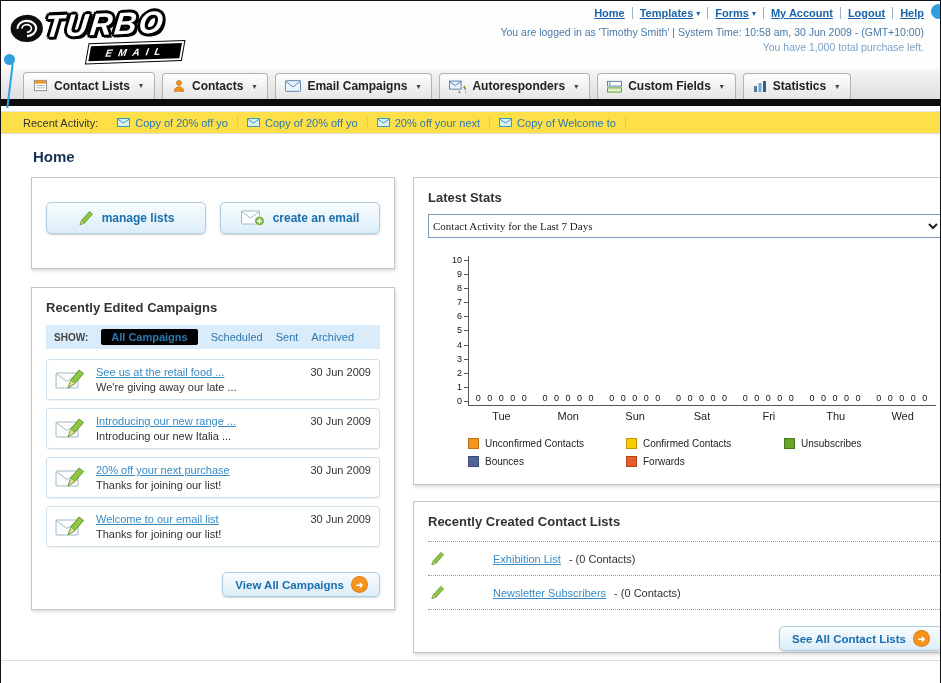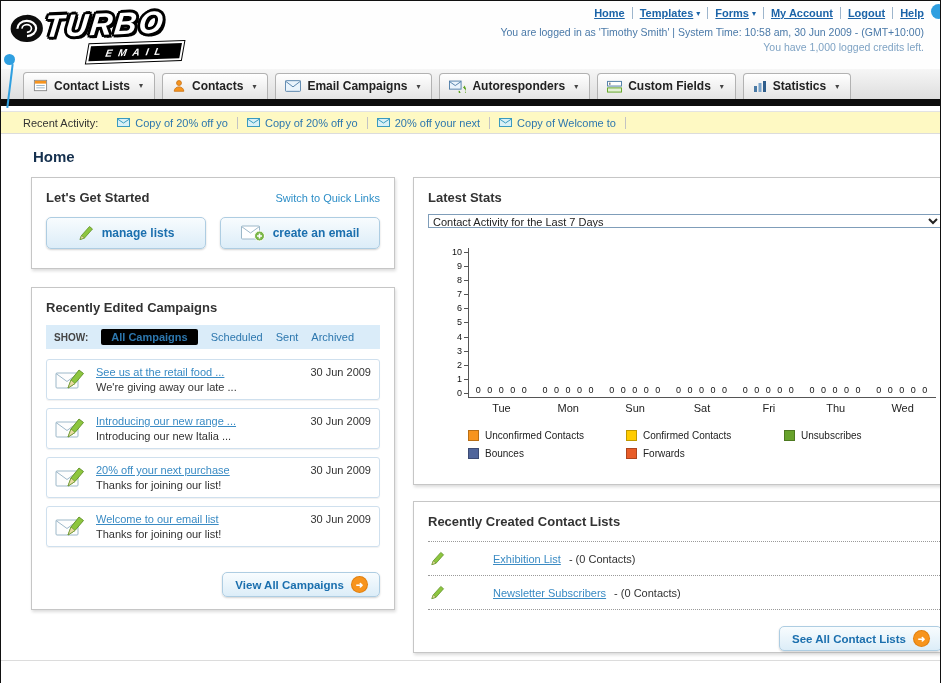--- a/index.html
+++ b/index.html
@@ -48,21 +48,21 @@
     display:flex; align-items:center; gap:6px; padding:5px 11px 6px 9px;
     background:linear-gradient(#ffffff,#e4e4e4);
     border:1px solid #b2b2b2; border-bottom:none; border-radius:4px 4px 0 0;
     font-size:12px; font-weight:bold; color:#222; cursor:pointer; white-space:nowrap;
   }
   .tab .chev { color:#444; }
   .blackbar { height:7px; background:#0d0d0d; }
 
   
   .activity-bar {
-    margin-top:5px; height:23px; background:#fef9c3;
+    margin-top:5px; height:23px; background:#fde047;
     border-top:1px solid #e3e3e3; border-bottom:1px solid #dcdcdc;
     display:flex; align-items:center; padding:0 0 0 22px; font-size:11px;
   }
   .activity-label { color:#333; margin-right:10px; }
   .activity-item { display:flex; align-items:center; gap:5px; padding:0 9px; border-right:1px solid #c3c3c3; }
   .activity-item a { color:#2d77ae; text-decoration:none; cursor:pointer; white-space:nowrap; }
 
   
   .content { padding:10px 30px 0 30px; }
   .page-title { font-size:15px; font-weight:bold; color:#16314f; margin:4px 0 12px 2px; }
@@ -103,22 +103,22 @@
     border:1px solid #cfe0ee; border-radius:3px; padding:6px 8px;
     display:flex; gap:9px; box-shadow:0 1px 1px rgba(0,0,0,0.06);
   }
   .camp-texts { flex:1; }
   .camp-title { font-size:11px; color:#3a8bc4; text-decoration:underline; cursor:pointer; }
   .camp-sub { font-size:11px; color:#333; margin-top:3px; }
   .camp-date { font-size:11px; color:#333; white-space:nowrap; }
   .camp-btn-row { margin-top:25px; display:flex; justify-content:flex-end; }
 
   
-  .stats-select { margin-top:9px; width:100%; height:14px; font-size:11px; color:#222;
-    border:1px solid #7f9db9; background:#fff; font-family:Liberation Sans, sans-serif; }
+  .stats-select { margin-top:9px; width:100%; height:24px; font-size:11px; color:#222;
+    border:1px solid #7f9db9; background:#fff; font-family:Liberation Serif, serif; }
   .chart-wrap { margin-top:18px; padding:0 6px 0 14px; }
   .chart { display:flex; }
   .yaxis { width:26px; height:150px; display:flex; flex-direction:column; justify-content:space-between; }
   .ytick { font-size:9px; color:#111; text-align:right; line-height:9px; }
   .ytick::after { content:""; display:inline-block; width:4px; height:1px; background:#555; margin:0 0 2px 2px; }
   .plot { flex:1; height:150px; border-left:1px solid #555; border-bottom:1px solid #555; position:relative; }
   .zero-row { position:absolute; left:0; right:0; bottom:2px; display:flex; }
   .zgroup { flex:1; text-align:center; font-size:9px; letter-spacing:2px; color:#111; }
   .xlabels { margin-left:26px; display:flex; margin-top:4px;align-items:center; }
   .xlab { flex:1; text-align:center; font-size:11px; color:#222; }
@@ -176,21 +176,21 @@
             <a>My Account</a>
           </span>
         <span class="toplink-item">
             <a>Logout</a>
           </span>
         <span class="toplink-item">
             <a>Help</a>
           </span>
       </div>
       <div class="login-info">You are logged in as 'Timothy Smith' | System Time: 10:58 am, 30 Jun 2009 - (GMT+10:00)</div>
-      <div class="credits-info">You have 1,000 logged credits left.</div>
+      <div class="credits-info">You have 1,000 total purchase left.</div>
     </div>
   </div>
 
   <div class="navbar">
     <div class="tab">
       <span>
         <svg width="15" height="15" viewBox="0 0 16 16">
             <rect x="1.5" y="2.5" width="13" height="11" fill="#fff" stroke="#8a8a8a"></rect>
             <rect x="2" y="3" width="12" height="3" fill="#f7941e"></rect>
             <line x1="3.5" y1="8" x2="12.5" y2="8" stroke="#9ab4c6"></line>
@@ -298,24 +298,20 @@
   </div>
 
   <div class="content">
     <div class="page-title">Home</div>
 
     <div class="columns">
 
       <div class="col-left">
 
         <div class="panel" style="height:92px;">
-          <div class="gs-head">
-            <span class="panel-title">Let's Get Started</span>
-            <a class="quick-link">Switch to Quick Links</a>
-          </div>
           <div class="gs-buttons">
             <button class="soft-btn">
               <span>
                 <svg width="16" height="16" viewBox="0 0 16 16">
                     <path d="M2 14.5 L3.5 10.5 L11.5 1.5 L14.5 4 L6.5 13 Z" fill="#8dc63f" stroke="#5e8f24" stroke-width="0.8"></path>
                     <path d="M2 14.5 L3.5 10.5 L6.5 13 Z" fill="#e9dba4" stroke="#5e8f24" stroke-width="0.6"></path>
                   </svg>
               </span>
               <span>manage lists</span>
             </button>

